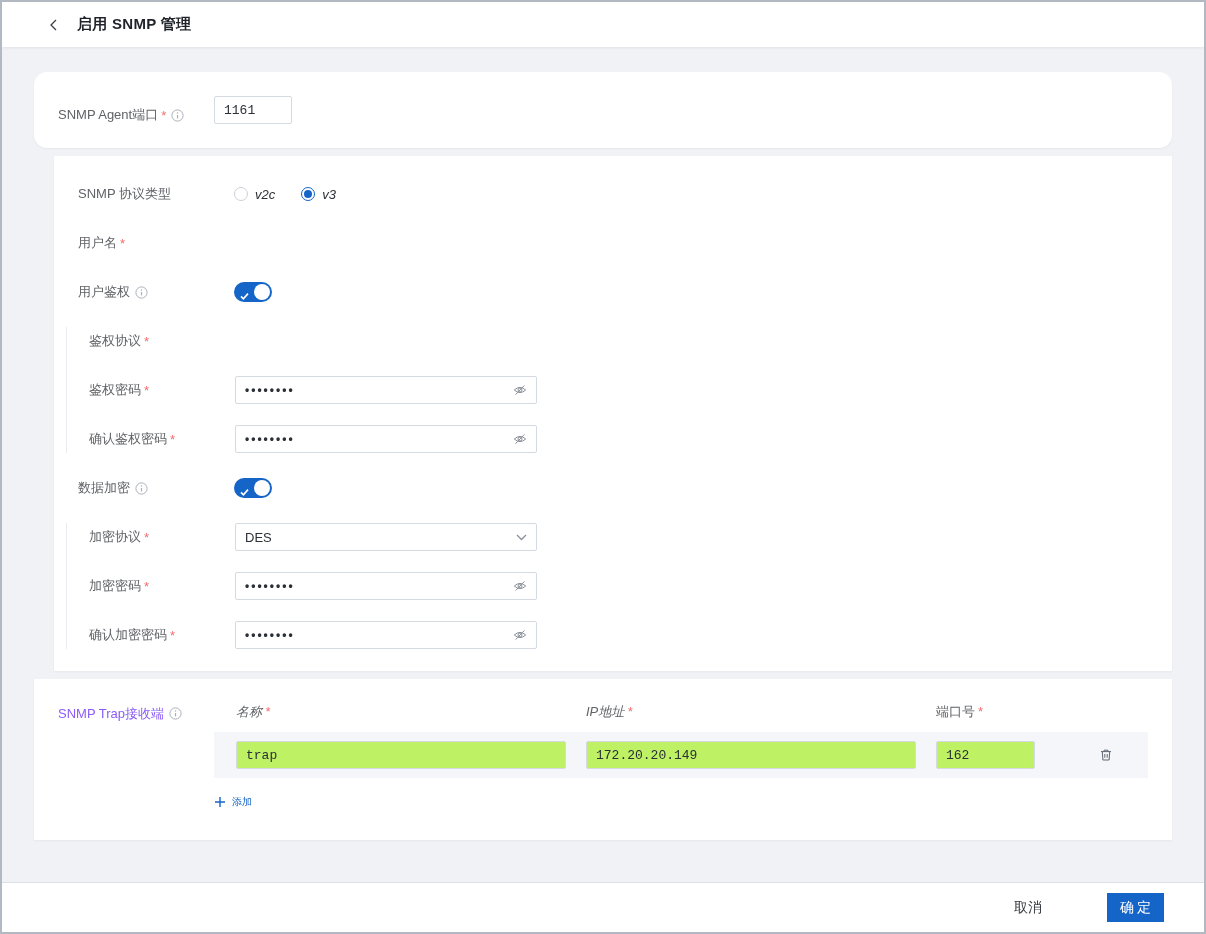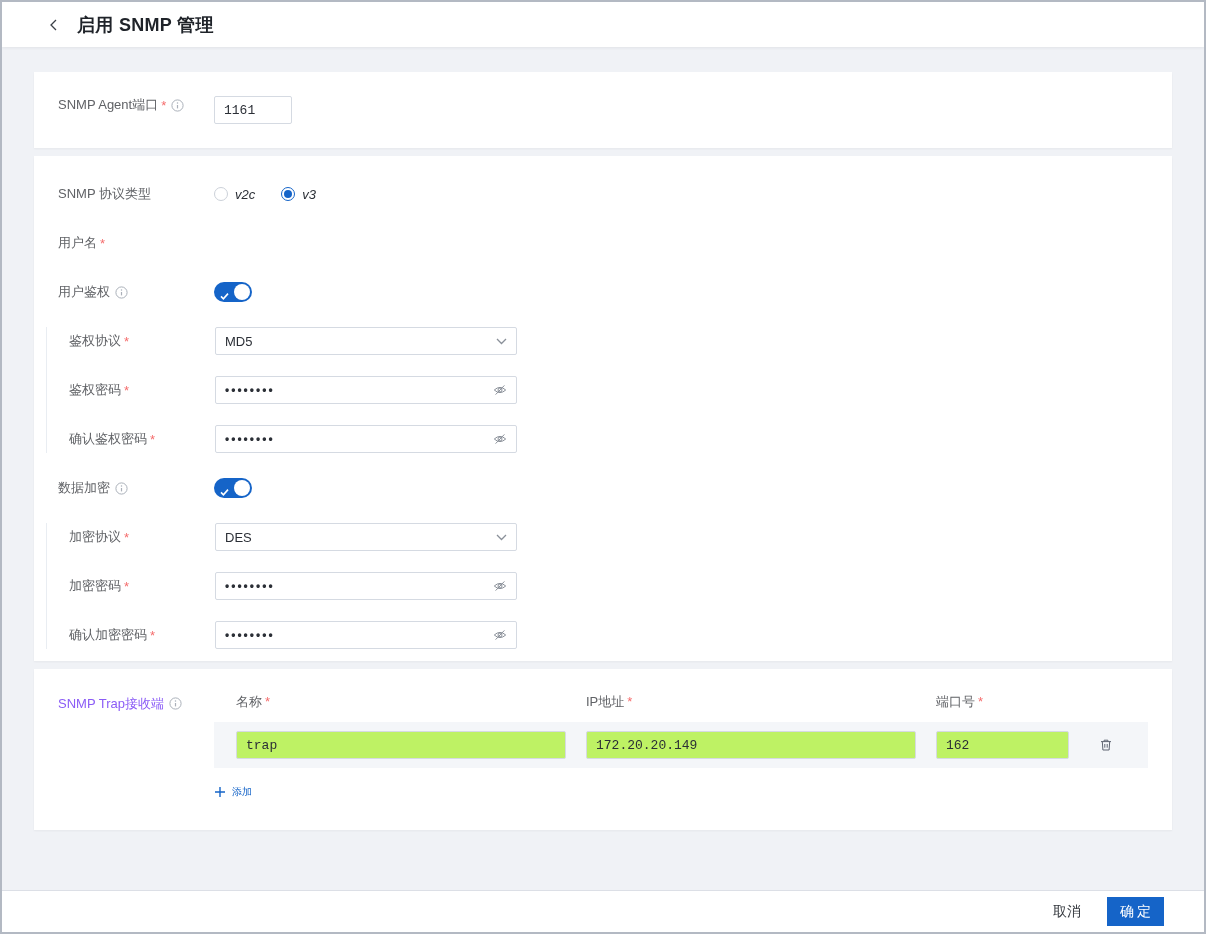--- a/index.html
+++ b/index.html
@@ -16,30 +16,30 @@
 
   
   .header {
     height:45px; background:#fff;
     display:flex; align-items:center;
     padding-left:41px;
     box-shadow:0 1px 3px rgba(31,35,41,.07);
     position:relative; z-index:2;
   }
   .back-btn { width:22px; height:22px; display:flex; align-items:center; justify-content:center; cursor:pointer; margin-right:12px; }
-  .page-title { font-size:18px; font-weight:600; color:#1f2329; letter-spacing:.3px; }
+  .page-title { font-size:15px; font-weight:600; color:#1f2329; letter-spacing:.3px; }
 
   
   .content { padding:25px 32px 0; }
   .card {
     background:#fff; margin-bottom:8px;
     box-shadow:0 1px 2px rgba(31,35,41,.05);
   }
-  .card-agent { padding:24px; display:flex; align-items:flex-start; }
-  .card-proto { padding:24px 24px 12px 12px; }
+  .card-agent { padding:24px; display:flex; align-items:flex-end;border-radius:13px; }
+  .card-proto { padding:24px 24px 22px 12px;margin-left:20px; }
   .card-trap  { padding:24px 24px 28px; display:flex; }
 
   .form-row { display:flex; align-items:center; height:28px; margin-bottom:21px; }
   .mb0 { margin-bottom:0 !important; }
   .row-direct { padding-left:12px; }
   .form-label {
     width:156px; flex-shrink:0;
     font-size:13px; color:#606266;
     display:flex; align-items:center;
   }
@@ -73,35 +73,36 @@
 
   
   .toggle { width:38px; height:20px; border-radius:10px; background:#1564c8; position:relative; cursor:pointer; }
   .toggle .knob { position:absolute; top:2px; right:2px; width:16px; height:16px; border-radius:50%; background:#fff; }
   .toggle .tick { position:absolute; left:6px; top:5px; }
 
   
   .trap-label { width:156px; flex-shrink:0; font-size:13px; color:#8b5cf6; display:flex; align-items:flex-start; padding-top:2px; }
   .trap-body { flex:1; }
   .trap-headers { display:flex; padding-left:22px; font-size:13px; color:#606266; margin-bottom:11px; }
-  .th-name, .th-ip { width:350px; }
+  .th-name, .th-ip { width:350px;font-style:italic; }
   .th-port { width:125px; }
   .trap-row { background:#f4f6f9; height:46px; display:flex; align-items:center; padding:0 22px; }
   .trap-row .input { background:#bef264; }
   .gap20 { margin-right:20px; }
   .trash-btn { margin-left:auto; margin-right:8px; width:24px; height:24px; display:flex; align-items:center; justify-content:center; cursor:pointer; background:none; border:none; }
   .add-link { margin-top:17px; display:inline-flex; align-items:center; color:#1564c8; font-size:10px; cursor:pointer; }
   .add-link svg { margin-right:6px; }
 
   
   .footer {
-    position:absolute; left:0; right:0; bottom:0; height:42px;
+    position:absolute; left:0; right:0; bottom:0; height:50px;
     background:#fff; border-top:1px solid #dcdfe6;
     display:flex; align-items:center; justify-content:flex-end;
     padding-right:40px;
+    gap:39px;
   }
   .btn-text { background:none; border:none; font-size:14px; color:#33373d; cursor:pointer; margin-right:26px; font-family:inherit; }
   .btn-primary {
     height:29px; min-width:57px; background:#1564c8; color:#fff;
     border:none; border-radius:0; font-size:14px; letter-spacing:3px;
     padding:0 9px 0 12px; cursor:pointer; font-family:inherit;
   }
 </style>
 </head>
 <body>
@@ -179,26 +180,20 @@
           <span class="knob"></span>
         </div>
       </div>
 
       <div class="sub-group">
         <div class="form-row">
           <div class="form-label">
             <span>鉴权协议</span>
             <span class="req">*</span>
           </div>
-          <div class="boxfield w-md">
-            <span class="val">MD5</span>
-            <svg width="11" height="7" viewBox="0 0 11 7">
-                <path d="M1 1 L5.5 5.5 L10 1" fill="none" stroke="#8a9099" stroke-width="1.3"></path>
-              </svg>
-          </div>
         </div>
         <div class="form-row">
           <div class="form-label">
             <span>鉴权密码</span>
             <span class="req">*</span>
           </div>
           <div class="boxfield w-md">
             <span class="dots">••••••••</span>
             <svg width="14" height="14" viewBox="0 0 14 14">
               <path d="M1.3 7 Q7 1.8 12.7 7 Q7 12.2 1.3 7 Z" fill="none" stroke="#8a9099" stroke-width="1"></path>
@@ -307,21 +302,21 @@
           <span class="th-ip">
             <span>IP地址</span><span class="req">*</span>
           </span>
           <span class="th-port">
             <span>端口号</span><span class="req">*</span>
           </span>
         </div>
         <div class="trap-row">
           <input class="input gap20" style="width: 330px;" value="trap">
           <input class="input gap20" style="width: 330px;" value="172.20.20.149">
-          <input class="input" style="width: 133px;" value="162">
+          <input class="input" style="width: 99px;" value="162">
           <button class="trash-btn">
             <svg width="14" height="14" viewBox="0 0 14 14">
               <path d="M2 3.6 H12 M5.1 3.6 V2.2 H8.9 V3.6 M3.3 3.6 L3.9 12 H10.1 L10.7 3.6 M5.8 6 V9.7 M8.2 6 V9.7" fill="none" stroke="#5f6572" stroke-width="1"></path>
             </svg>
           </button>
         </div>
         <div class="add-link">
           <svg width="12" height="12" viewBox="0 0 12 12">
             <path d="M6 1 V11 M1 6 H11" stroke="#1564c8" stroke-width="1.4"></path>
           </svg>

